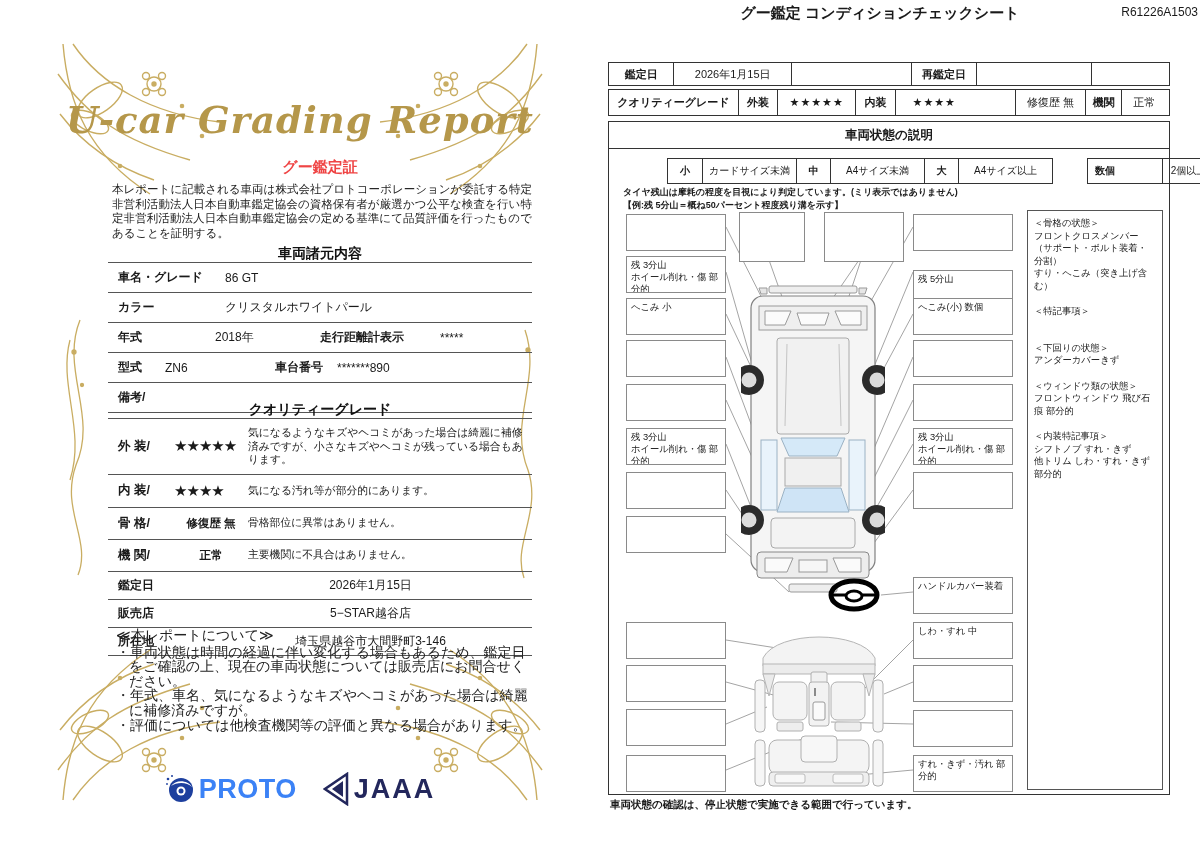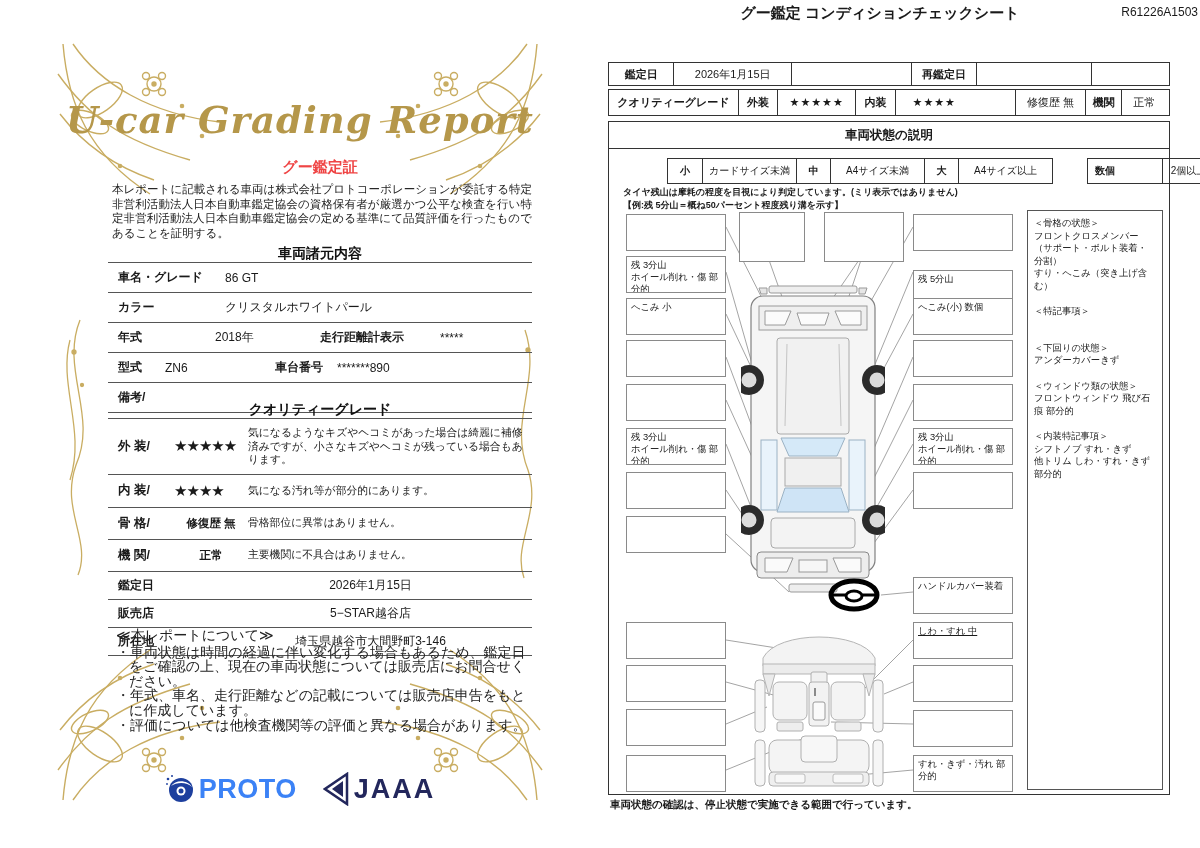--- a/index.html
+++ b/index.html
@@ -178,21 +178,21 @@
     </div>
     <div class="meta-row">
       <span class="mlab">所在地</span>
       <span class="mval">埼玉県越谷市大間野町3-146</span>
     </div>
   </div>
 
   <div class="abs notes">
     <div class="ntitle">≪本レポートについて≫</div>
     <div class="nitem">・車両状態は時間の経過に伴い変化する場合もあるため、鑑定日をご確認の上、現在の車両状態については販売店にお問合せください。</div>
-    <div class="nitem">・年式、車名、走行距離などの記載については販売店申告をもとに作成しています。</div>
+    <div class="nitem">・年式、車名、気になるようなキズやヘコミがあった場合は綺麗に補修済みですが。</div>
     <div class="nitem">・評価については他検査機関等の評価と異なる場合があります。</div>
   </div>
 
   <div class="abs logos">
     <div class="proto-logo">
       <svg width="30" height="32" viewBox="0 0 30 32">
         <circle cx="16" cy="17" r="12" fill="#1d3f9e"></circle>
         <path d="M6,13 C12,9 22,9 27,14 C23,7 11,6 6,13 Z" fill="#ffffff"></path>
         <circle cx="16" cy="18" r="4.5" fill="#ffffff"></circle>
         <circle cx="16" cy="18" r="2.5" fill="#1d3f9e"></circle>
@@ -373,21 +373,21 @@
     <div class="lbox" style="left:304px;top:306px;">残 3分山
 ホイール削れ・傷 部分的</div>
     <div class="lbox" style="left:304px;top:350px;"></div>
 
     <div class="lbox" style="left:17px;top:500px;"></div>
     <div class="lbox" style="left:17px;top:543px;"></div>
     <div class="lbox" style="left:17px;top:587px;"></div>
     <div class="lbox" style="left:17px;top:633px;"></div>
 
     <div class="lbox" style="left:304px;top:455px;">ハンドルカバー装着</div>
-    <div class="lbox" style="left:304px;top:500px;text-decoration:underline;">しわ・すれ 中</div>
+    <div class="lbox" style="left:304px;top:500px;">しわ・すれ 中</div>
     <div class="lbox" style="left:304px;top:543px;"></div>
     <div class="lbox" style="left:304px;top:588px;"></div>
     <div class="lbox" style="left:304px;top:633px;">すれ・きず・汚れ 部分的</div>
 
     <div class="info-col">
       <div class="info-sec">
         <div>＜骨格の状態＞</div>
         <div class="ibody">フロントクロスメンバー（サポート・ボルト装着・分割）
 すり・へこみ（突き上げ含む）</div>
       </div>

